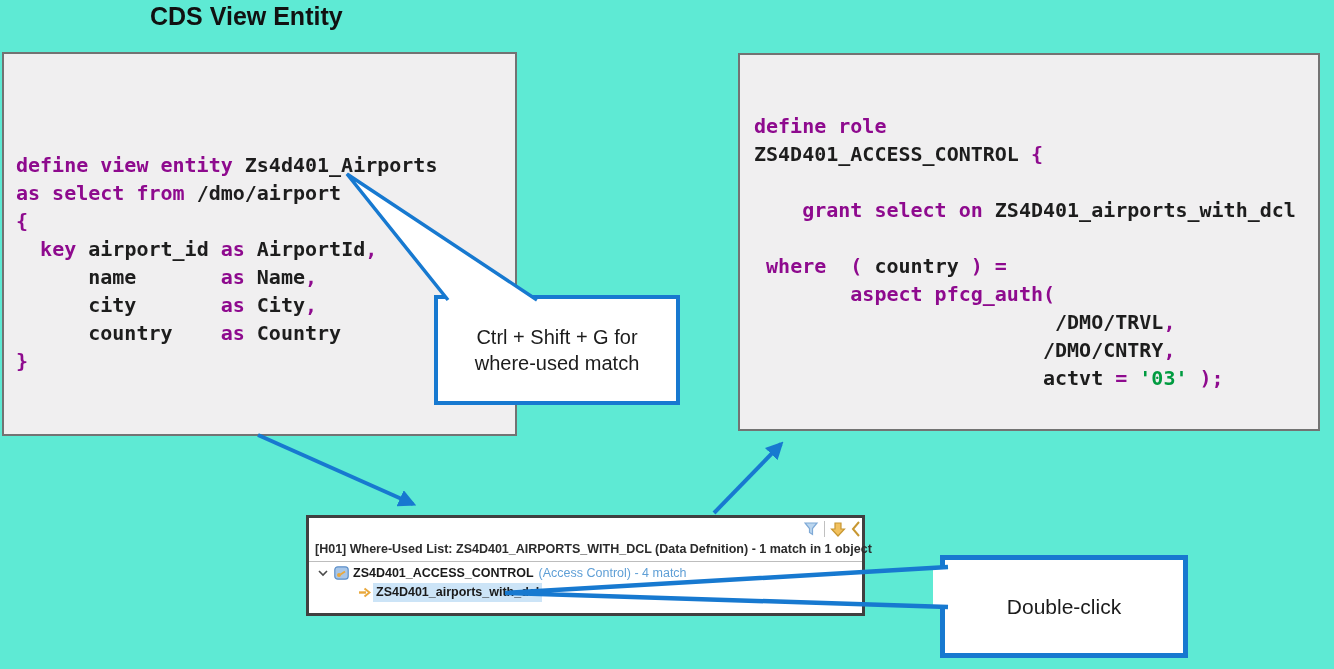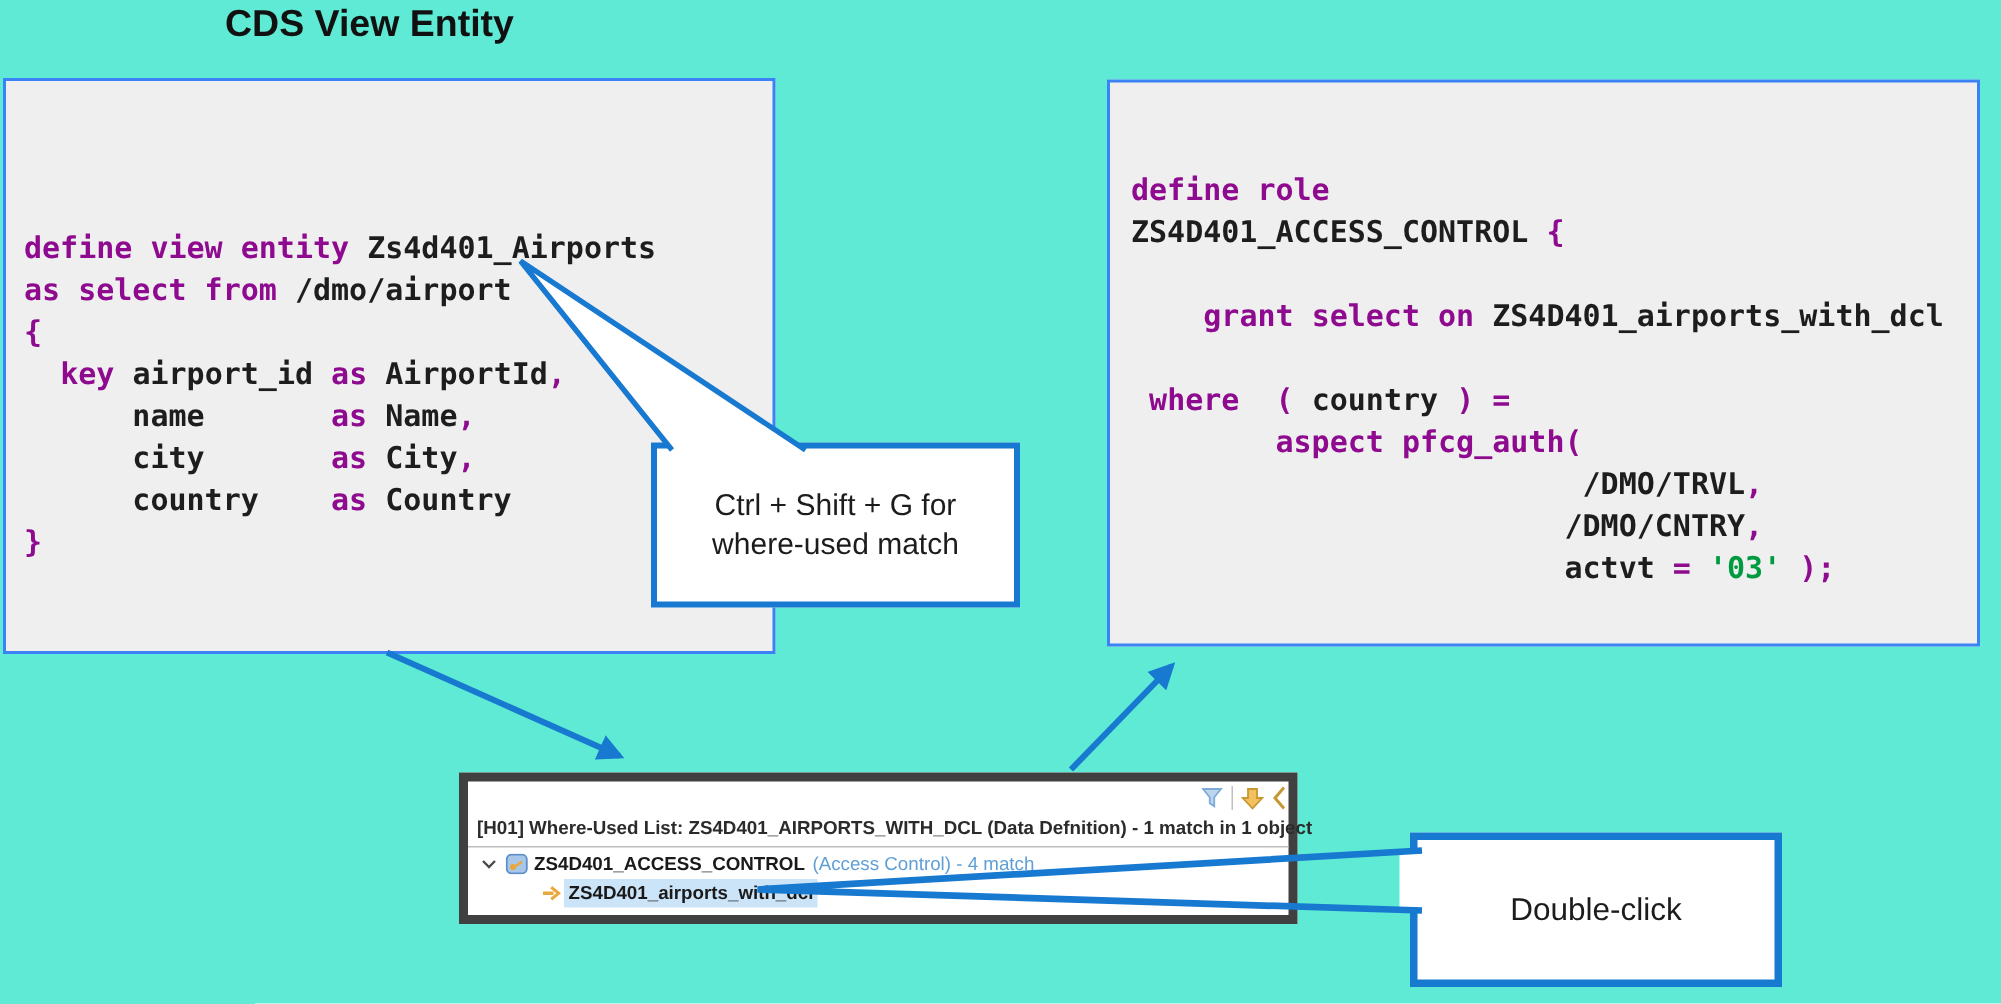--- a/index.html
+++ b/index.html
@@ -1,33 +1,33 @@
 <!DOCTYPE html>
 <html style="--accent: #1779d0; --keyword: #8e0a8e; --codetext: #1d1d1d; --green: #009b40; --matchblue: #5f9fd6; --selbg: #cce4f7;"><head>
 <meta charset="utf-8">
 <style>
   html,body{margin:0;padding:0;background:#ffffff;}
   .stage{position:relative;width:1334px;height:669px;background:#5eead4;overflow:hidden;
          font-family:"Liberation Sans",sans-serif;}
   .title{position:absolute;left:150px;top:2px;font-size:25px;font-weight:bold;color:#111;
          letter-spacing:0px;}
-  .codebox{position:absolute;background:#f0eff0;border:2px solid #3b82f6;box-sizing:border-box;}
+  .codebox{position:absolute;background:#f0eff0;border:2px solid #737373;box-sizing:border-box;}
   .codebox.left{left:2px;top:52px;width:515px;height:384px;}
   .codebox.right{left:738px;top:53px;width:582px;height:378px;}
   .code{margin:0;font-family:"DejaVu Sans Mono",monospace;font-weight:bold;font-size:20px;
         line-height:28px;white-space:pre;color:var(--codetext);}
   .codebox.left .code{padding:97px 16px 0 12px;}
   .codebox.right .code{padding:57px 0 0 14px;}
   .c-k{color:var(--keyword);}
   .c-i{color:var(--codetext);}
   .c-g{color:var(--green);}
 
   
   .panel{position:absolute;left:306px;top:515px;width:559px;height:101px;background:#ffffff;
-         border:6px solid #404040;box-sizing:border-box;font-size:12.5px;color:#2b2b2b;}
+         border:3px solid #404040;box-sizing:border-box;font-size:12.5px;color:#2b2b2b;}
   .ptoolbar{position:absolute;right:2px;top:-1px;height:24px;display:flex;align-items:center;gap:5px;}
   .ptoolbar svg{display:block;}
   .psep-v{width:1px;height:16px;background:#c0c0c0;}
   .pheader{position:absolute;left:6px;top:24px;font-weight:600;white-space:nowrap;}
   .phline{position:absolute;left:0px;top:43px;width:100%;height:1px;background:#bdbdbd;}
   .prow{position:absolute;left:0;height:20px;display:flex;align-items:center;white-space:nowrap;}
   .prow.r1{top:45px;}
   .prow.r2{top:64px;}
   .pname{font-weight:bold;color:#1a1a1a;margin-left:4px;}
   .psuffix{color:var(--matchblue);margin-left:5px;}

